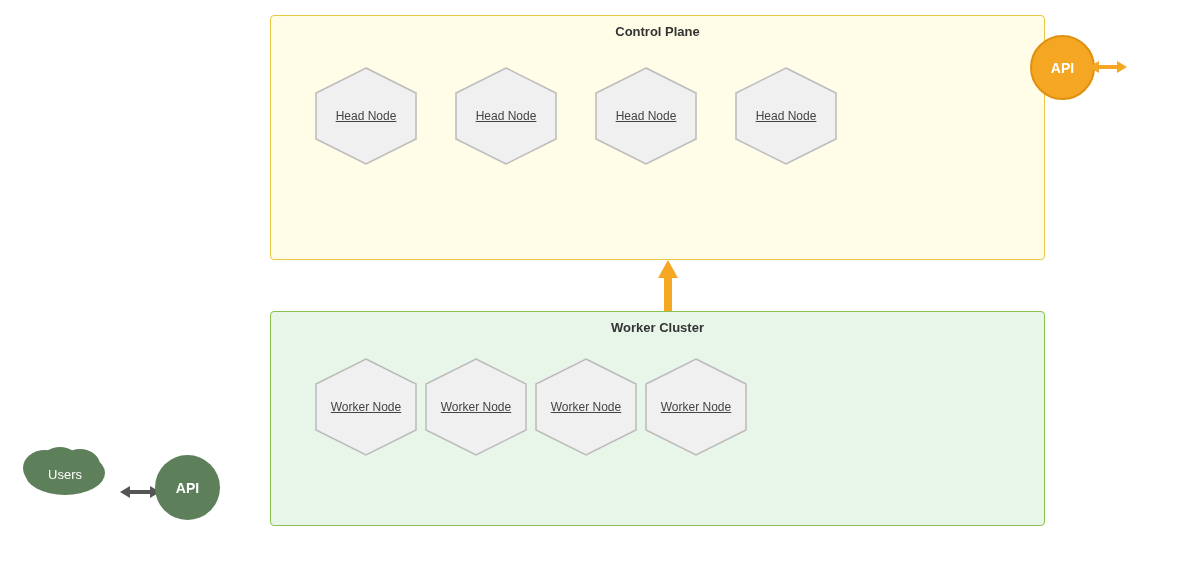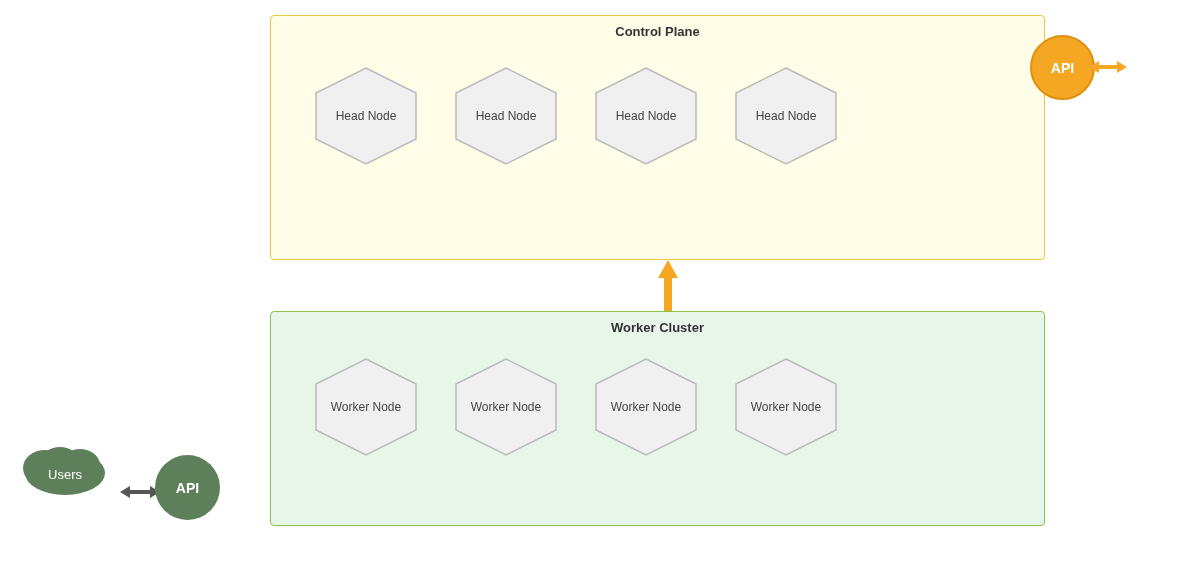--- a/index.html
+++ b/index.html
@@ -78,38 +78,38 @@
       height: 100%;
     }
 
     .hexagon-label {
       position: relative;
       z-index: 1;
       font-size: 12px;
       color: #444;
       text-align: center;
       font-weight: normal;
+      text-decoration: underline;
     }
 
     
     .head-nodes {
       position: absolute;
       top: 50px;
       left: 40px;
       display: flex;
       gap: 30px;
     }
 
     
     .worker-nodes {
       position: absolute;
       top: 45px;
       left: 40px;
       display: flex;
-      gap: 30px;
     }
 
     
     .vertical-arrow {
       position: absolute;
       left: 648px;
       top: 260px;
       width: 40px;
       height: 70px;
     }

